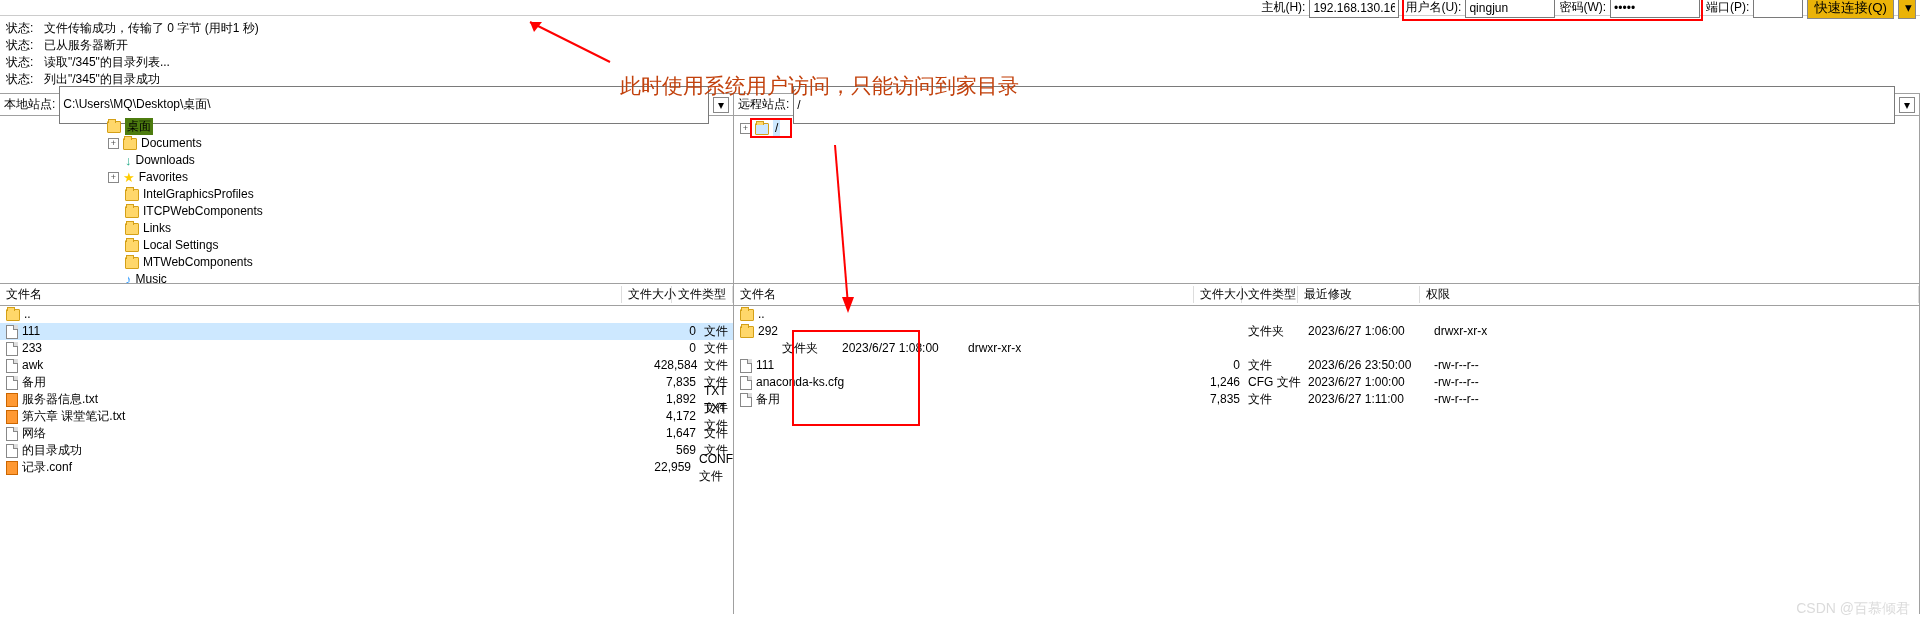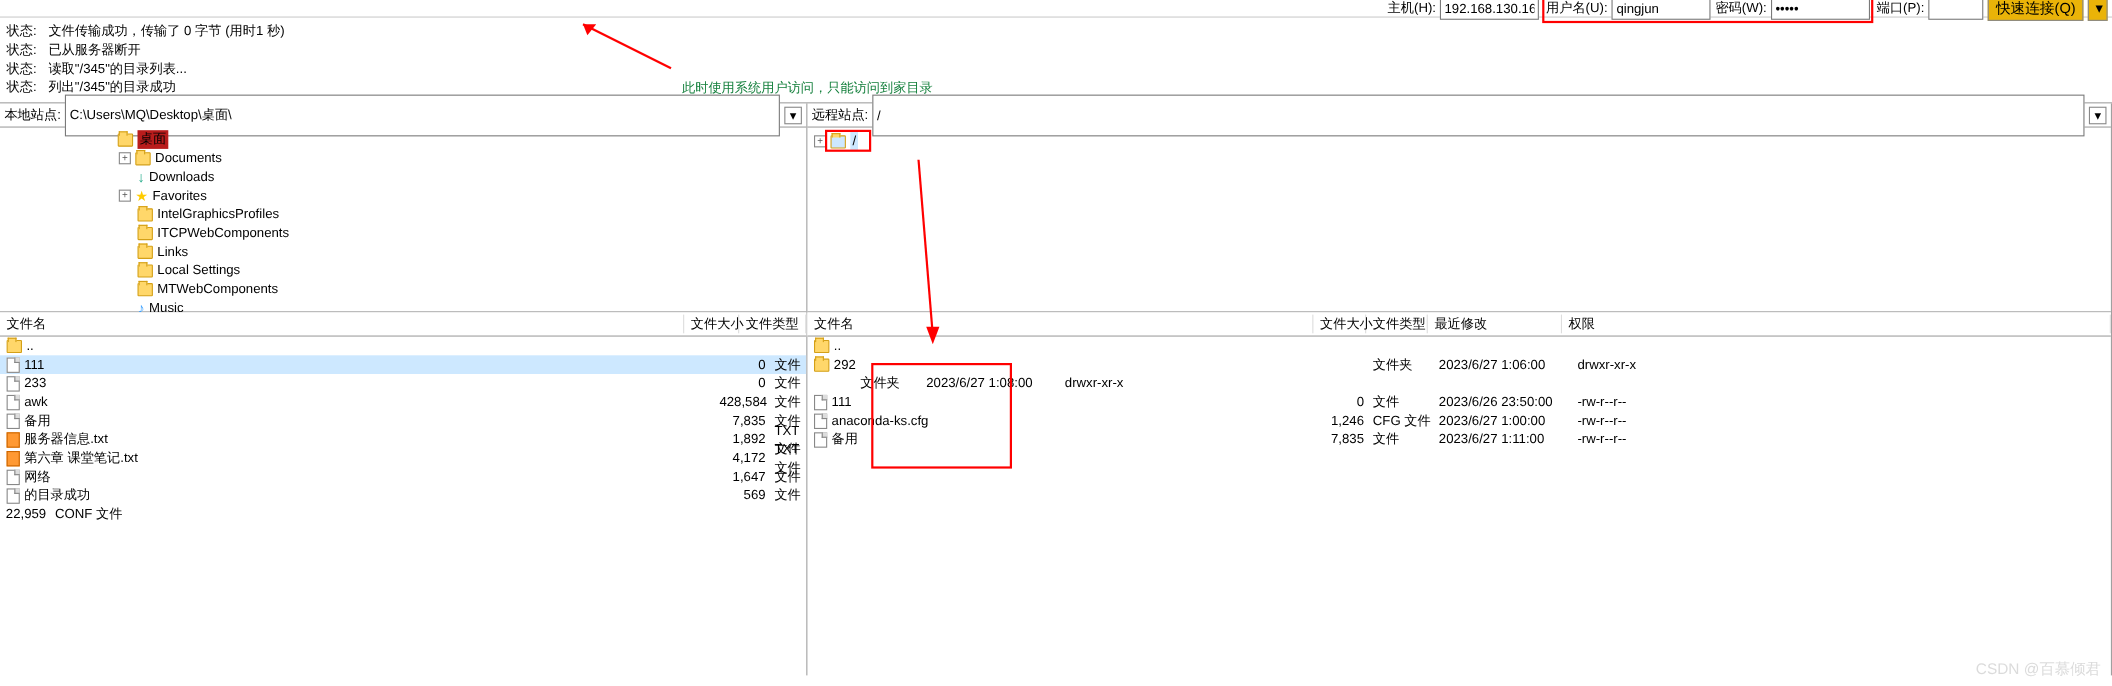--- a/index.html
+++ b/index.html
@@ -40,21 +40,21 @@
   .filelist .frow.sel { background: #cde8ff; }
   .fname { display: flex; align-items: center; gap: 4px; padding-left: 6px; }
   .col.left .fname { width: 654px; }
   .col.left .fsize { width: 46px; text-align: right; padding-right: 4px; }
   .col.left .ftype { flex: 1; padding-left: 4px; }
   .col.right .fname { width: 466px; }
   .col.right .fsize { width: 44px; text-align: right; padding-right: 4px; }
   .col.right .ftype { width: 60px; padding-left: 4px; }
   .col.right .fmod { width: 126px; padding-left: 4px; }
   .col.right .fperm { flex: 1; padding-left: 4px; }
-  .annot { position: absolute; color: #15803d; font-size: 12px; pointer-events: none; }
+  .annot { position: absolute; color: #c2410c; font-size: 21px; pointer-events: none; }
   .arrow-svg { position: absolute; pointer-events: none; }
   .watermark { position: absolute; right: 10px; bottom: 6px; color: #ccc; font-size: 14px; opacity: 0.7; }
   .dropdown-btn { width: 18px; height: 22px; border: 1px solid #888; background: #f0f0f0; }
   .remote-box { position: absolute; border: 2px solid red; pointer-events: none; }
 </style>
 </head>
 <body>
 
 <div class="topbar">
   <label>主机(H):</label>
@@ -95,21 +95,21 @@
   <div class="col left">
     <div class="site-bar">
       <label>本地站点:</label>
       <input value="C:\Users\MQ\Desktop\桌面\" style="">
       <span style="border:1px solid #888;width:16px;text-align:center;">▾</span>
     </div>
     <div class="tree" id="local-tree">
         <div class="item indent">
           <span style="width:13px;display:inline-block;"></span>
           <span class="folder-icon"></span>
-          <span style="background:#b91c1c;padding:0 2px;">桌面</span>
+          <span style="background:#4d7c0f;padding:0 2px;">桌面</span>
         </div>
         <div class="item indent2">
           <span class="expander">+</span>
           <span class="folder-icon"></span>
           <span>Documents</span>
         </div>
         <div class="item indent2">
           <span style="width:13px;display:inline-block;"></span>
           <span class="dl-icon">↓</span>
           <span>Downloads</span>
@@ -222,20 +222,24 @@
         </div>
         <div class="frow">
           <div class="fname">
             <span class="file-txt-icon"></span>
             <span>的目录成功</span>
           </div>
           <div class="fsize">569</div>
           <div class="ftype">文件</div>
         </div>
         <div class="frow">
+          <div class="fname">
+            <span class="file-conf-icon"></span>
+            <span>记录.conf</span>
+          </div>
           <div class="fsize">22,959</div>
           <div class="ftype">CONF 文件</div>
         </div>
       </div>
   </div>
 
   <div class="col right">
     <div class="site-bar">
       <label>远程站点:</label>
       <input value="/" style="">

